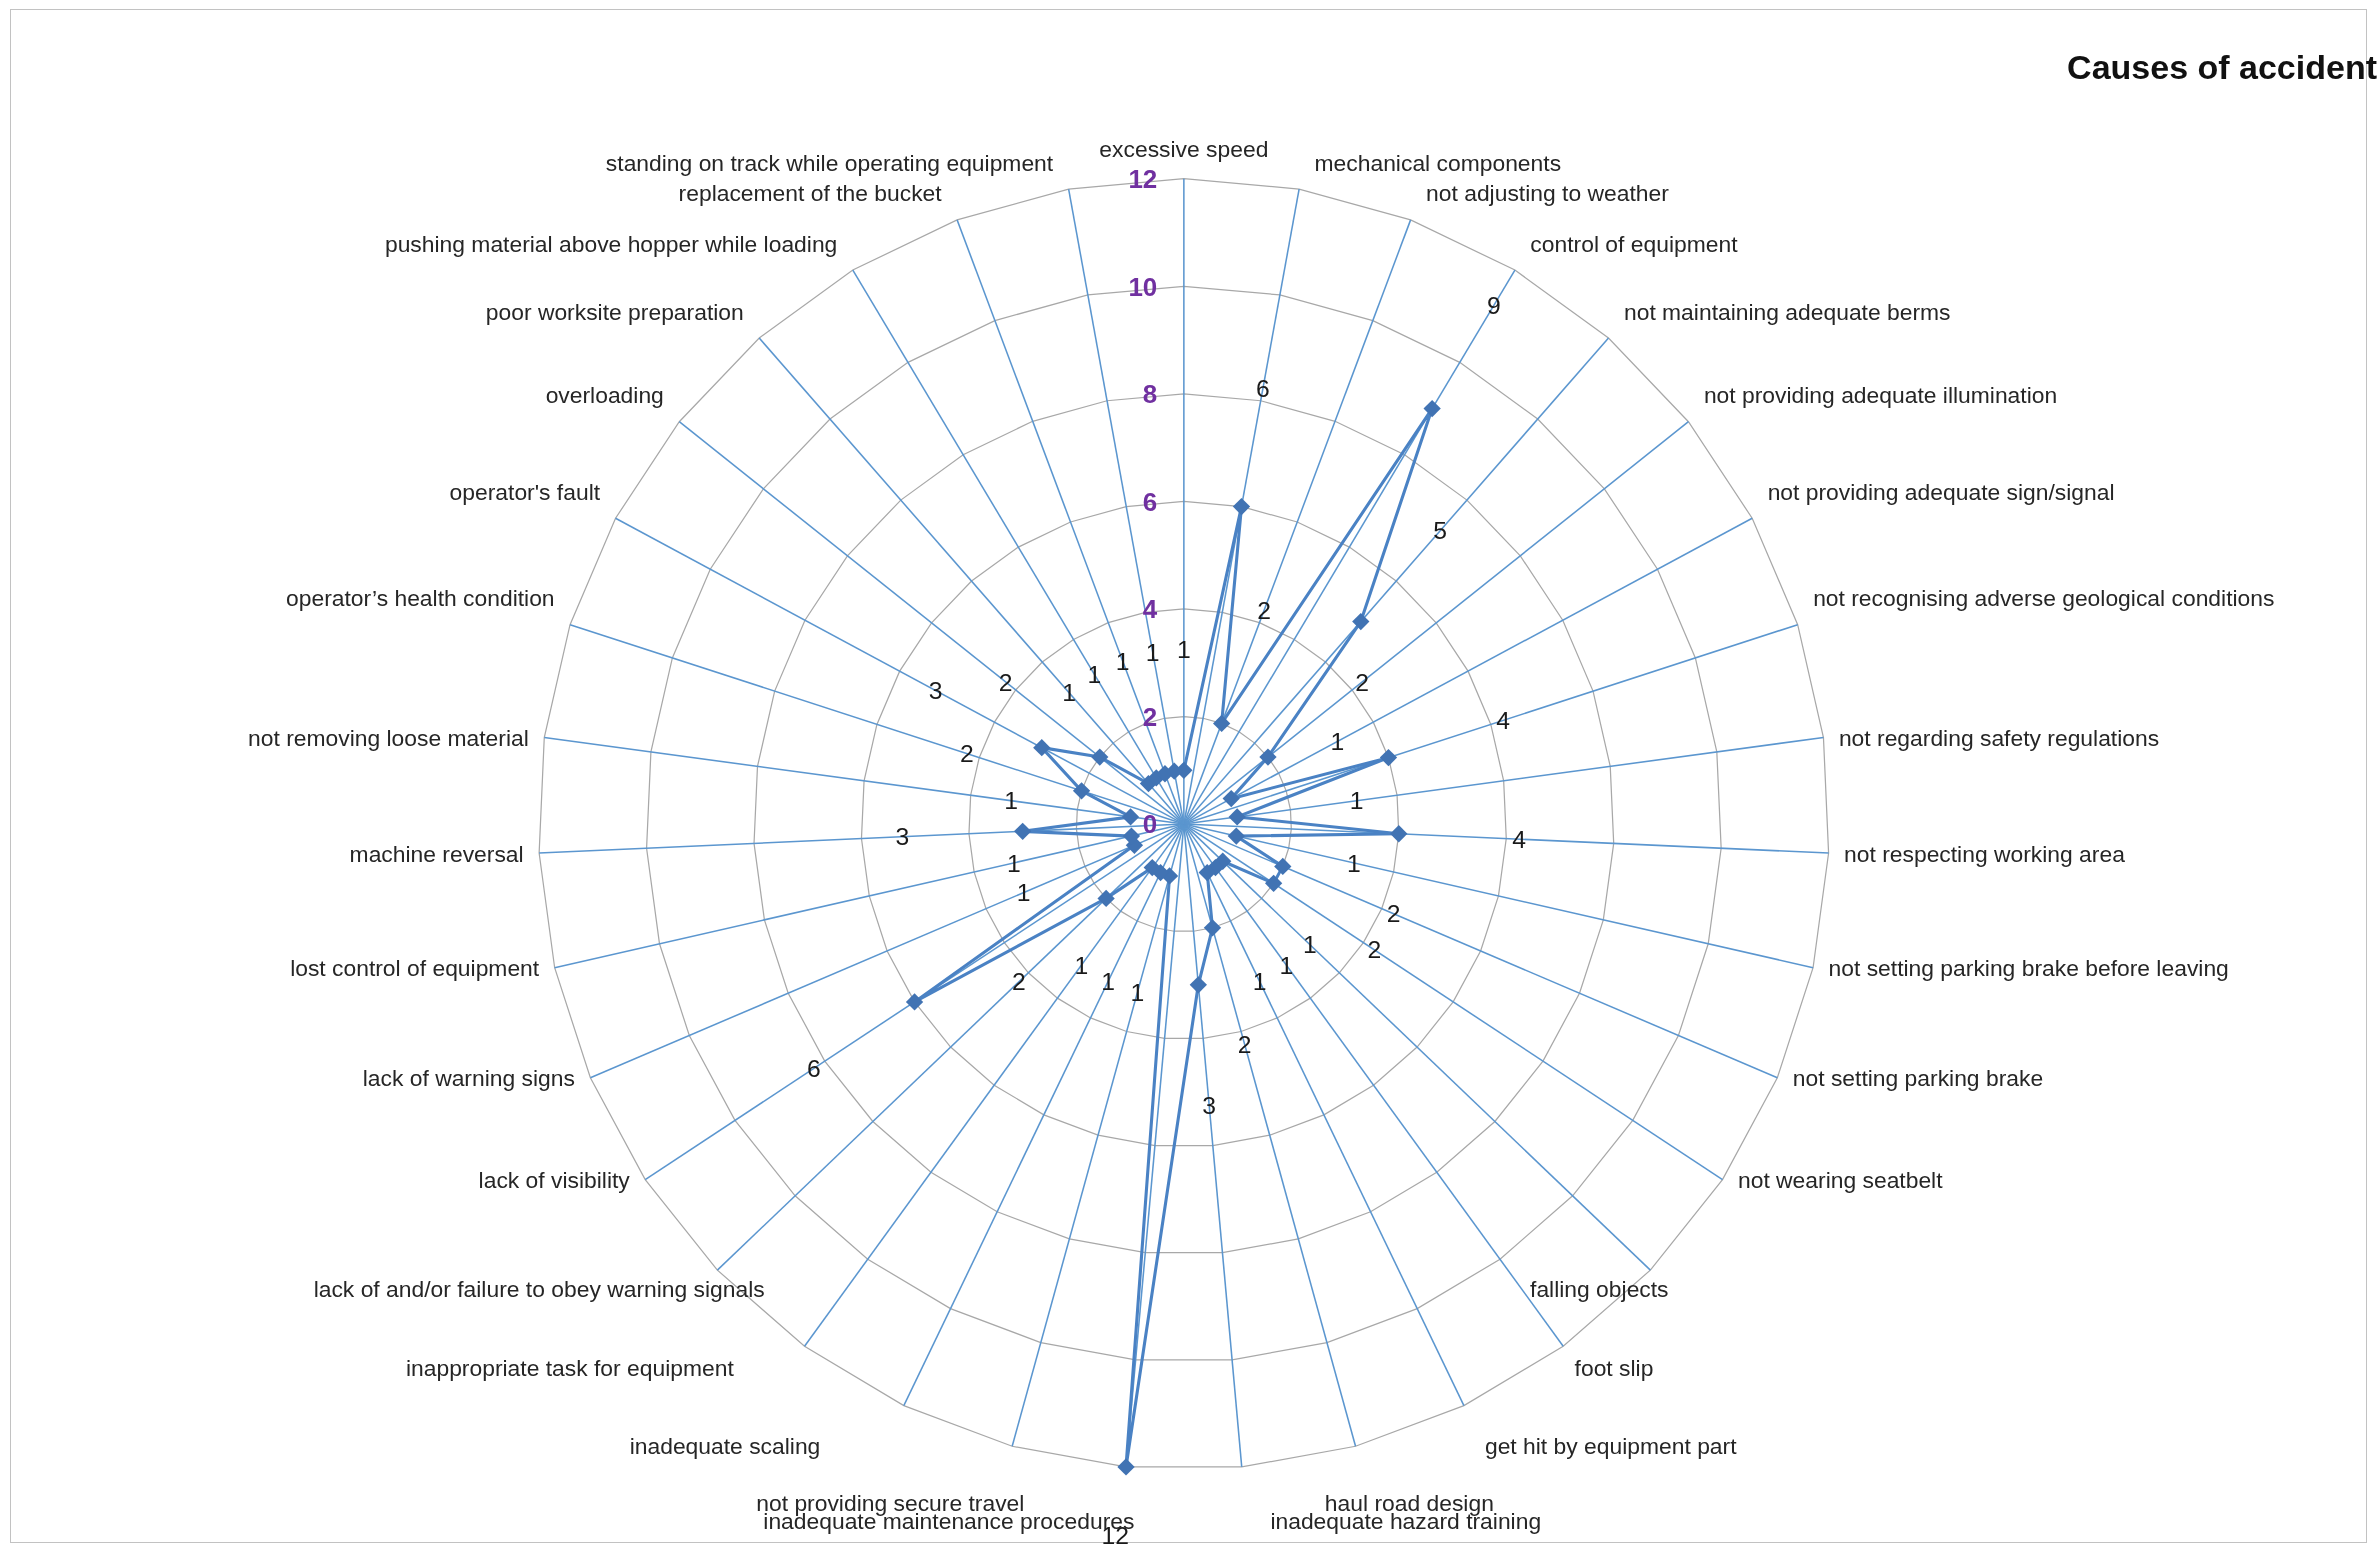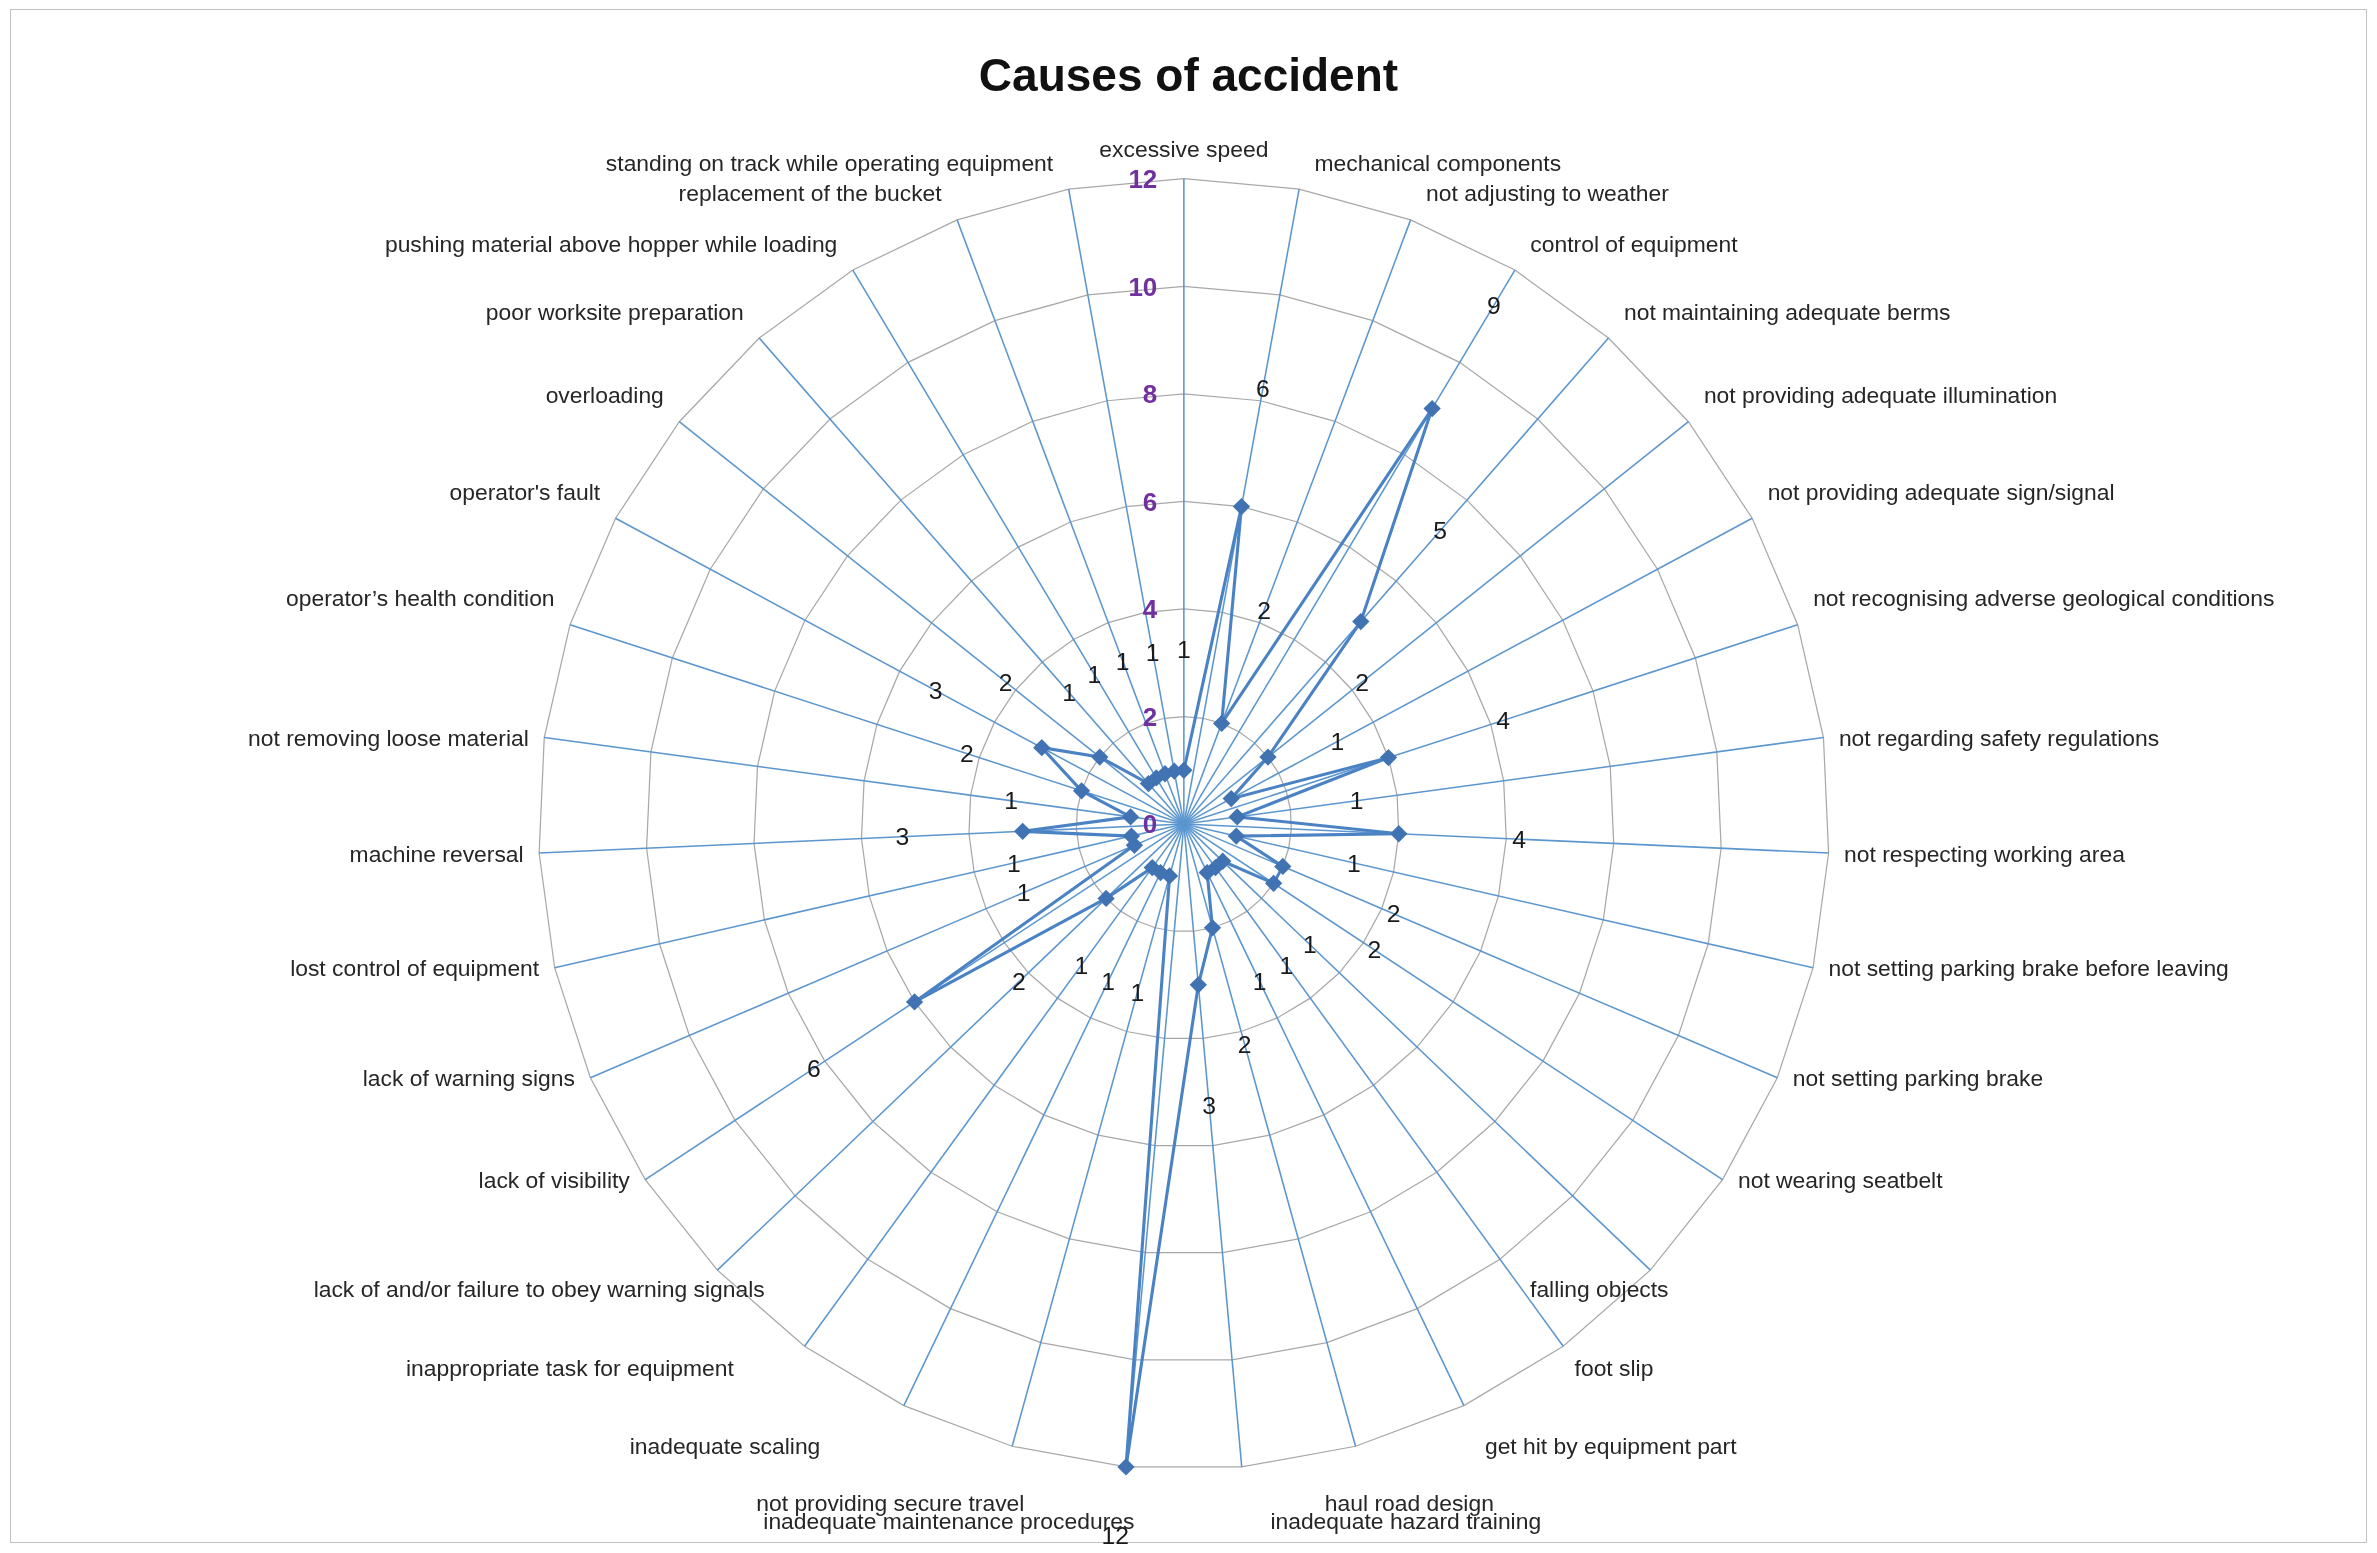--- a/index.html
+++ b/index.html
@@ -1,20 +1,20 @@
 <!DOCTYPE html>
 <html style="font-size:10px"><head>
 <meta charset="utf-8">
 <style>
   html,body{margin:0;padding:0;background:#ffffff;}
   body{font-family:"Liberation Sans", sans-serif;}
   #screenshot{position:relative;width:2377px;height:1553px;background:#ffffff;overflow:hidden;}
   #chart-frame{position:absolute;left:10px;top:8.7px;right:10px;bottom:10px;border:1.9px solid #c2c2c2;background:#ffffff;}
-  #chart-title{position:absolute;left:0;right:0;top:48px;text-align:center;
-               font-size:46px;font-weight:bold;color:#111111;letter-spacing:0px;}
+  #chart-title{position:absolute;left:0;right:0;top:48px;text-align:right;
+               font-size:34px;font-weight:bold;color:#111111;letter-spacing:0px;}
   #radar{position:absolute;left:0;top:0;width:2377px;height:1553px;}
   .clabel{font-size:37px;fill:#262626;}
   .dlabel{font-size:40px;fill:#1a1a1a;}
   .axlabel{font-size:42px;font-weight:bold;fill:#7030a0;}
 </style>
 </head>
 <body>
 
 <div id="screenshot">
   <div id="chart-frame"></div>

